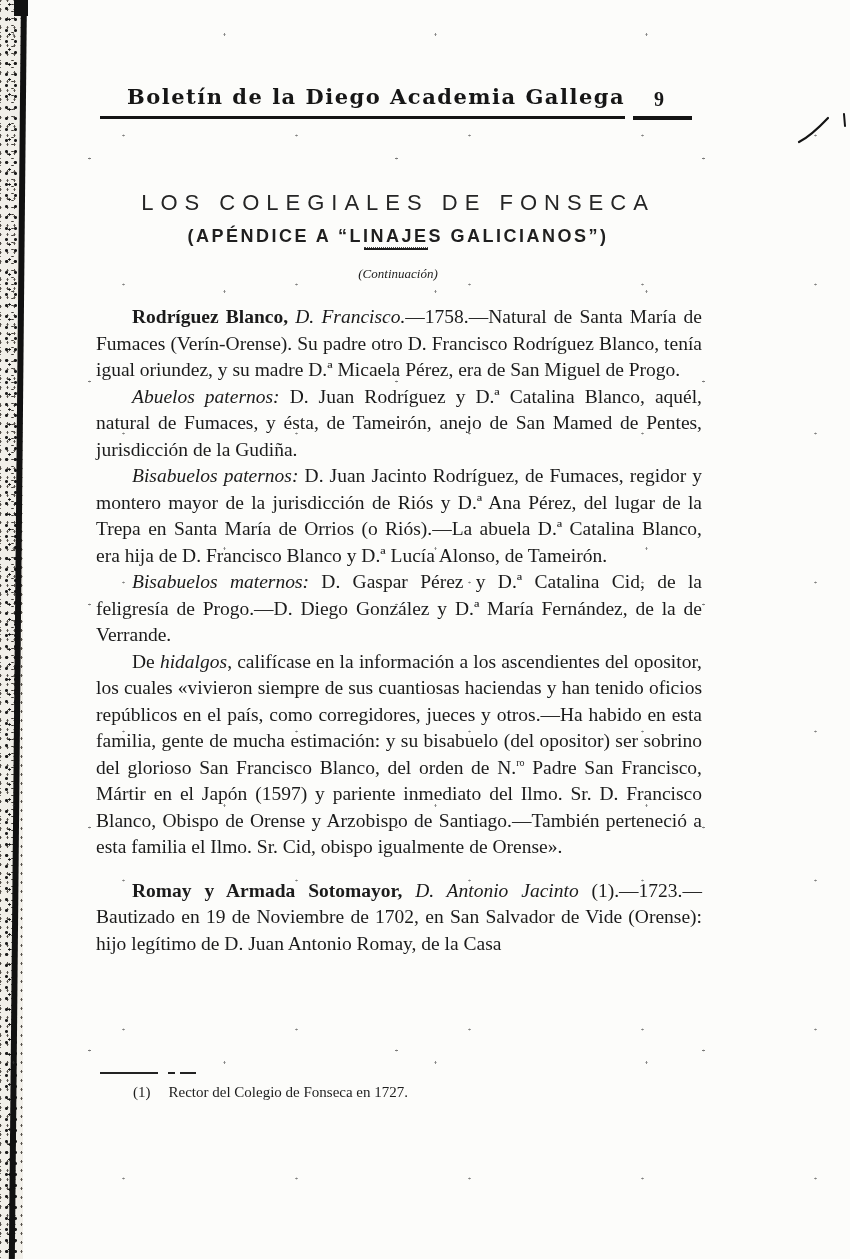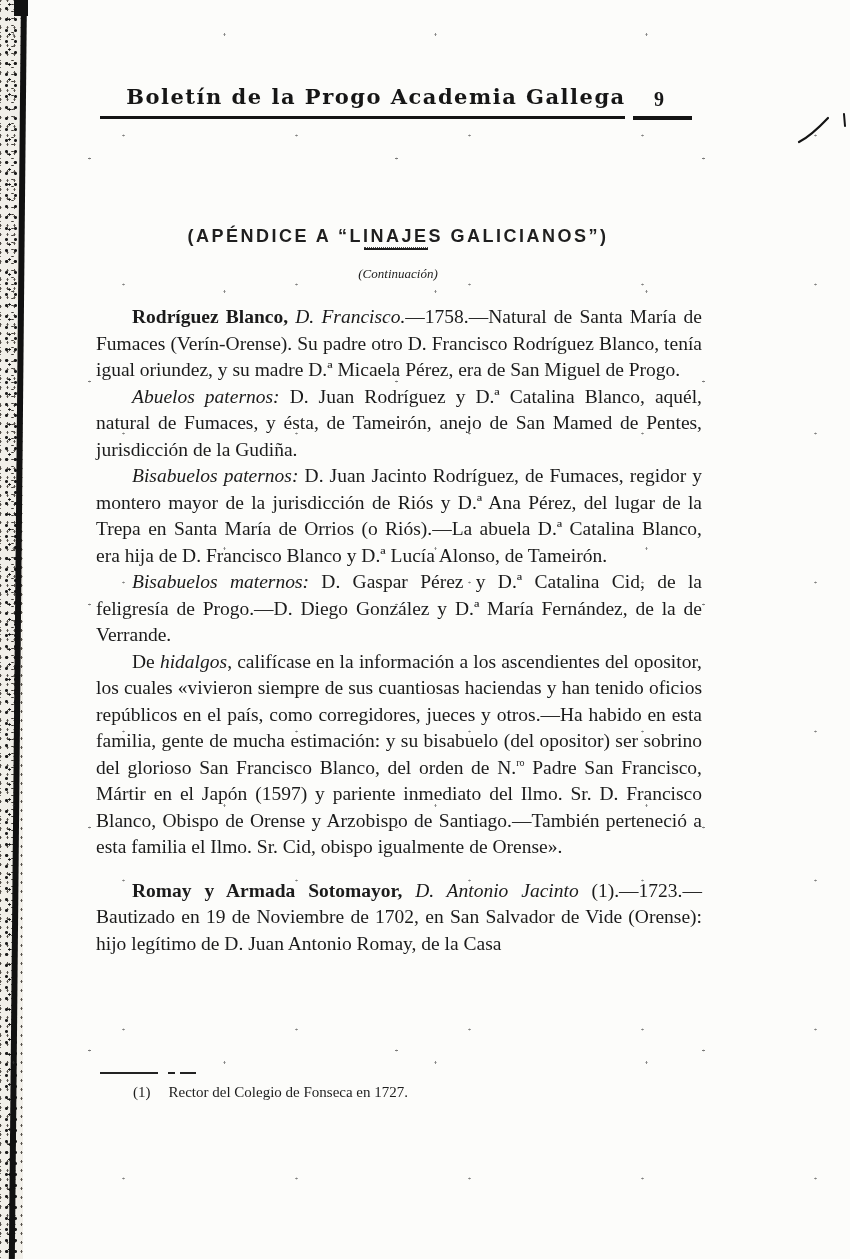--- a/index.html
+++ b/index.html
@@ -99,30 +99,31 @@
 </style>
 </head>
 <body>
 
 <div class="page">
 
   <div class="binding-noise"></div>
   <div class="binding-bar"></div>
   <div class="binding-cap"></div>
 
-  <div class="header-title">Boletín de la Progo Academia Gallega</div>
+  <div class="header-title">Boletín de la Diego Academia Gallega</div>
   <div class="page-num">9</div>
   <div class="rule-long"></div>
   <div class="rule-short"></div>
 
   <svg class="pen-mark" width="56" height="42" viewBox="0 0 56 42">
     <path d="M4 32 Q 16 26 33 8" stroke="#141414" stroke-width="2.2" fill="none" stroke-linecap="round"></path>
     <path d="M49 4 L 50 16" stroke="#141414" stroke-width="2" fill="none" stroke-linecap="round"></path>
   </svg>
 
+  <div class="article-title">LOS COLEGIALES DE FONSECA</div>
   <div class="article-subtitle">(APÉNDICE A “LINAJES GALICIANOS”)</div>
   <div class="subtitle-rule"></div>
   <div class="continuation">(Continuación)</div>
 
   <div class="body-text">
       <p><span class="seg-bold">Rodríguez Blanco, </span><span class="seg-italic">D. Francisco.</span><span class="seg-normal">—1758.—Natural de Santa María de Fumaces (Verín-Orense). Su padre otro D. Francisco Rodríguez Blanco, tenía igual oriundez, y su madre D.ª Micaela Pérez, era de San Miguel de Progo.</span></p>
       <p><span class="seg-italic">Abuelos paternos: </span><span class="seg-normal">D. Juan Rodríguez y D.ª Catalina Blanco, aquél, natural de Fumaces, y ésta, de Tameirón, anejo de San Mamed de Pentes, jurisdicción de la Gudiña.</span></p>
       <p><span class="seg-italic">Bisabuelos paternos: </span><span class="seg-normal">D. Juan Jacinto Rodríguez, de Fumaces, regidor y montero mayor de la jurisdicción de Riós y D.ª Ana Pérez, del lugar de la Trepa en Santa María de Orrios (o Riós).—La abuela D.ª Catalina Blanco, era hija de D. Francisco Blanco y D.ª Lucía Alonso, de Tameirón.</span></p>
       <p><span class="seg-italic">Bisabuelos maternos: </span><span class="seg-normal">D. Gaspar Pérez y D.ª Catalina Cid, de la feligresía de Progo.—D. Diego González y D.ª María Fernández, de la de Verrande.</span></p>
       <p><span class="seg-normal">De </span><span class="seg-italic">hidalgos</span><span class="seg-normal">, califícase en la información a los ascendientes del opositor, los cuales «vivieron siempre de sus cuantiosas haciendas y han tenido oficios repúblicos en el país, como corregidores, jueces y otros.—Ha habido en esta familia, gente de mucha estimación: y su bisabuelo (del opositor) ser sobrino del glorioso San Francisco Blanco, del orden de N.</span><sup>ro</sup><span class="seg-normal"> Padre San Francisco, Mártir en el Japón (1597) y pariente inmediato del Ilmo. Sr. D. Francisco Blanco, Obispo de Orense y Arzobispo de Santiago.—También perteneció a esta familia el Ilmo. Sr. Cid, obispo igualmente de Orense».</span></p>

